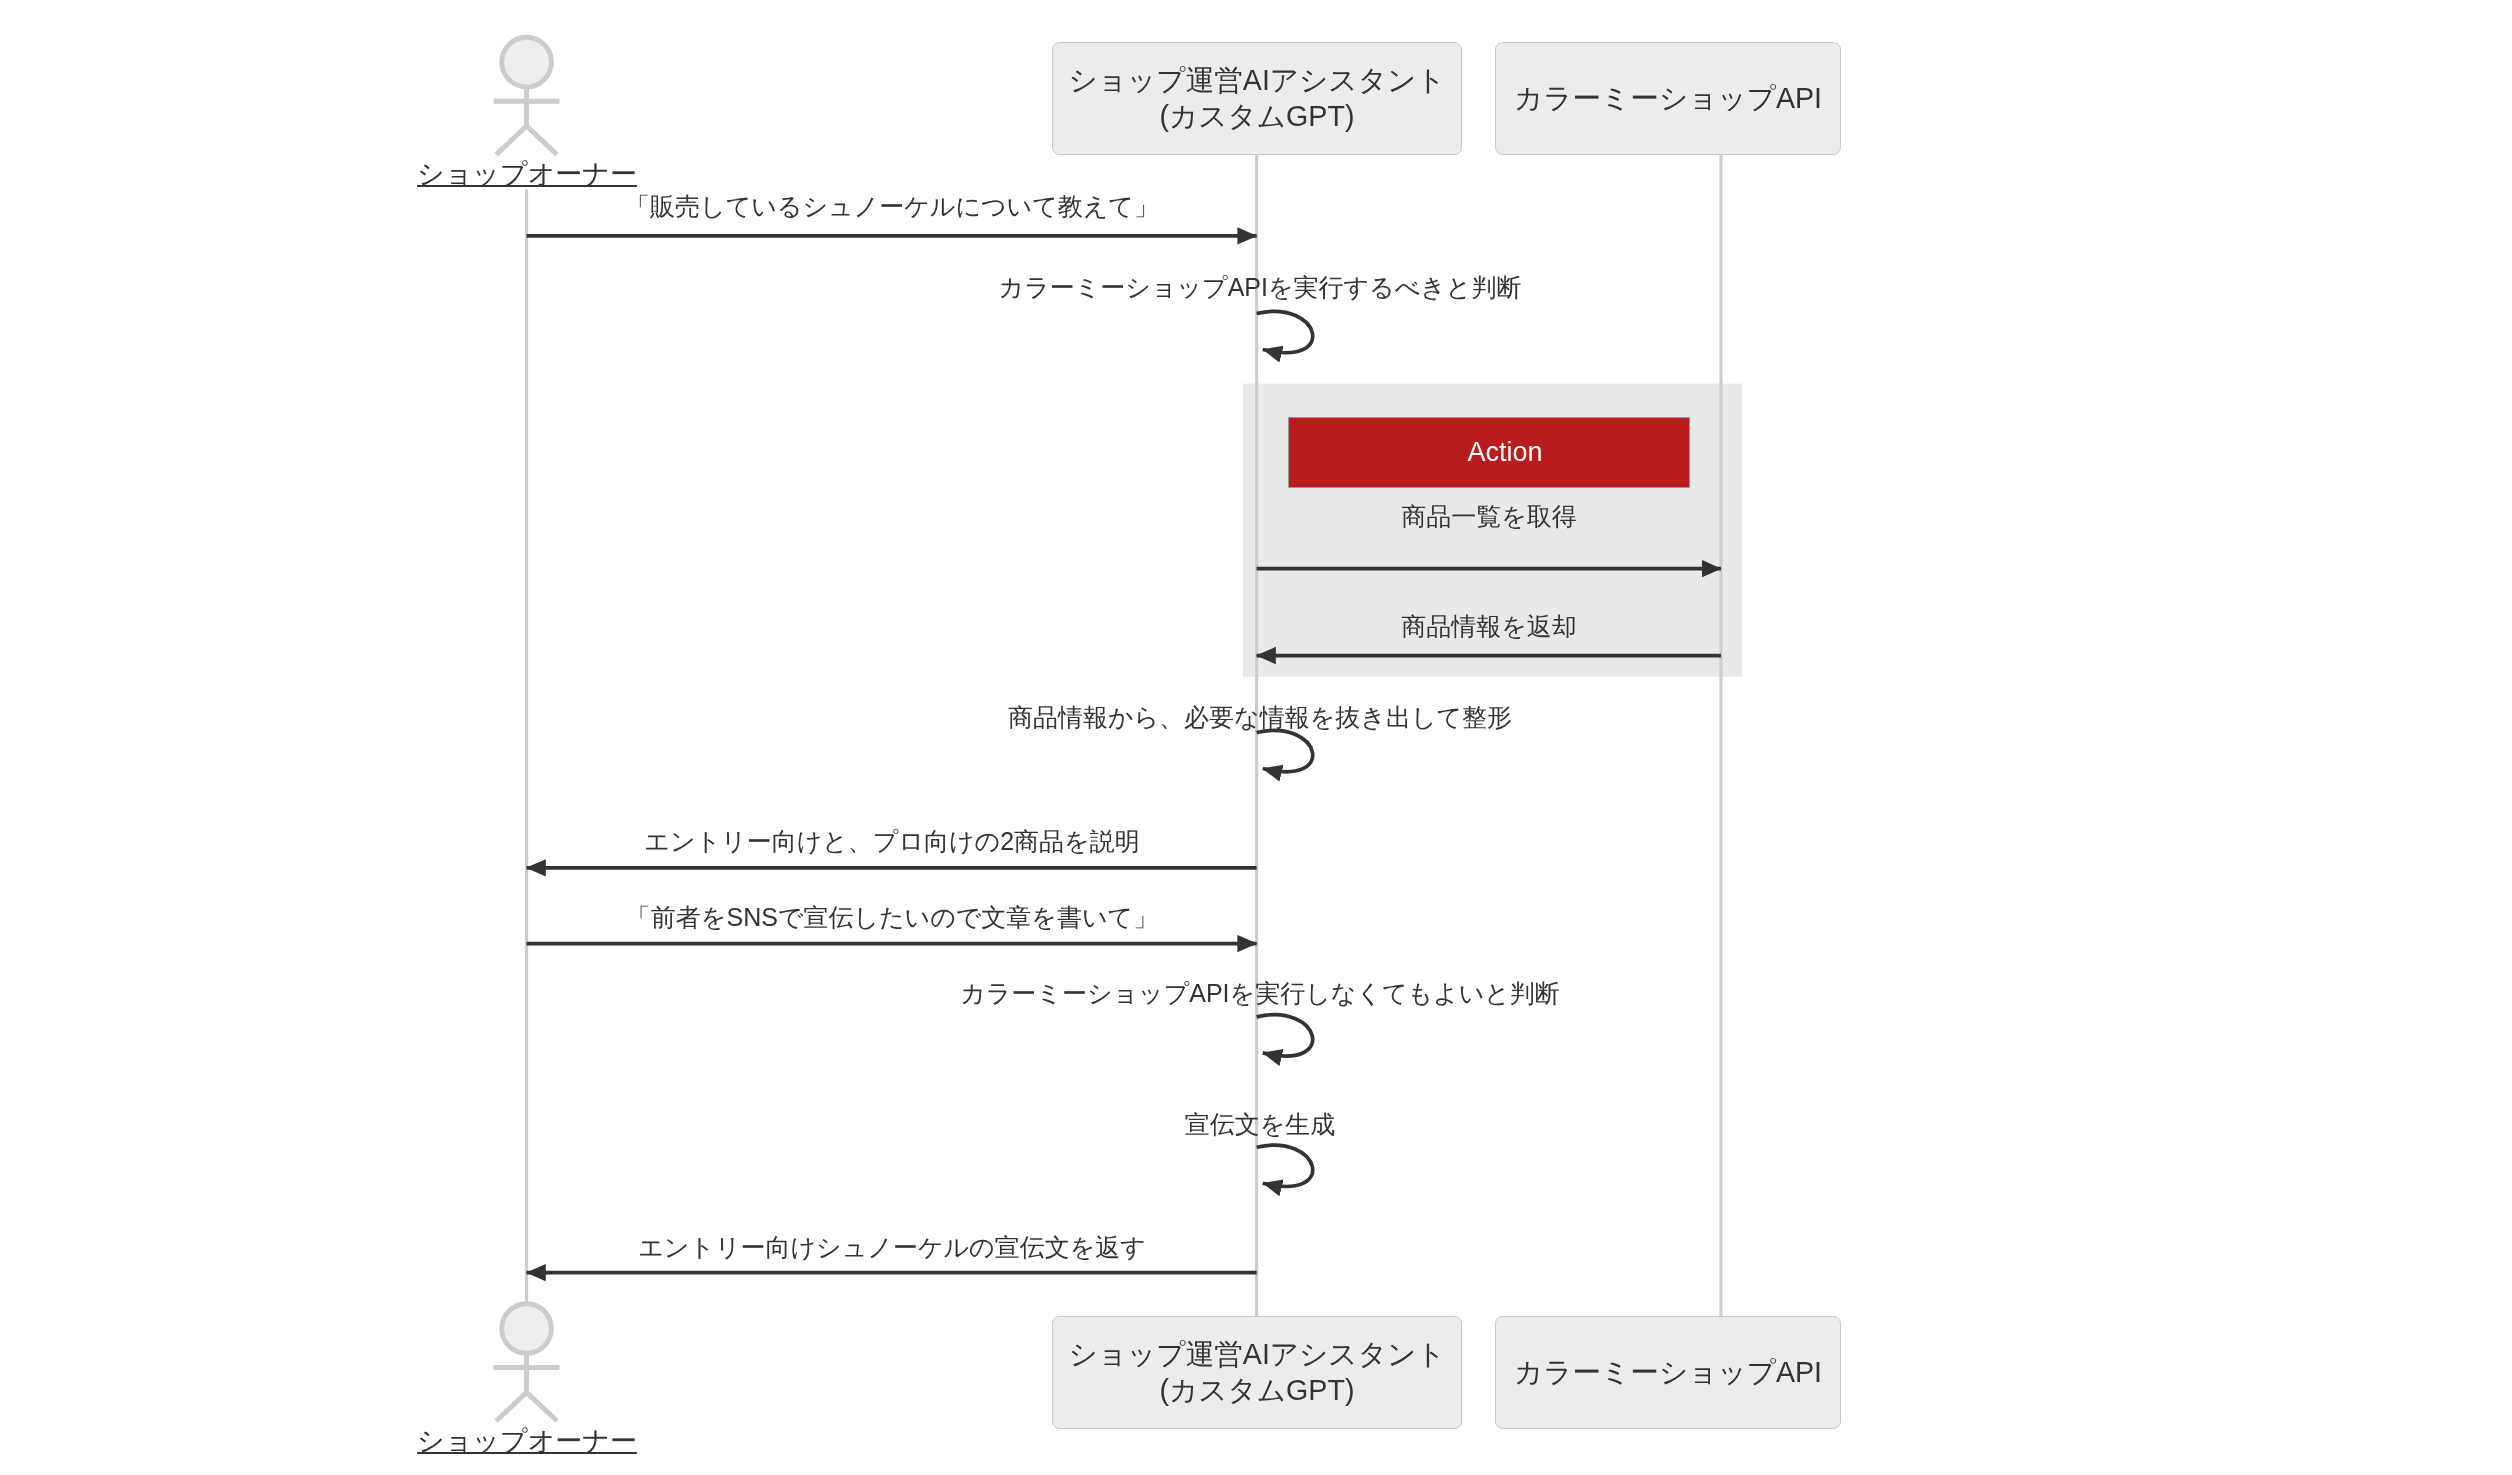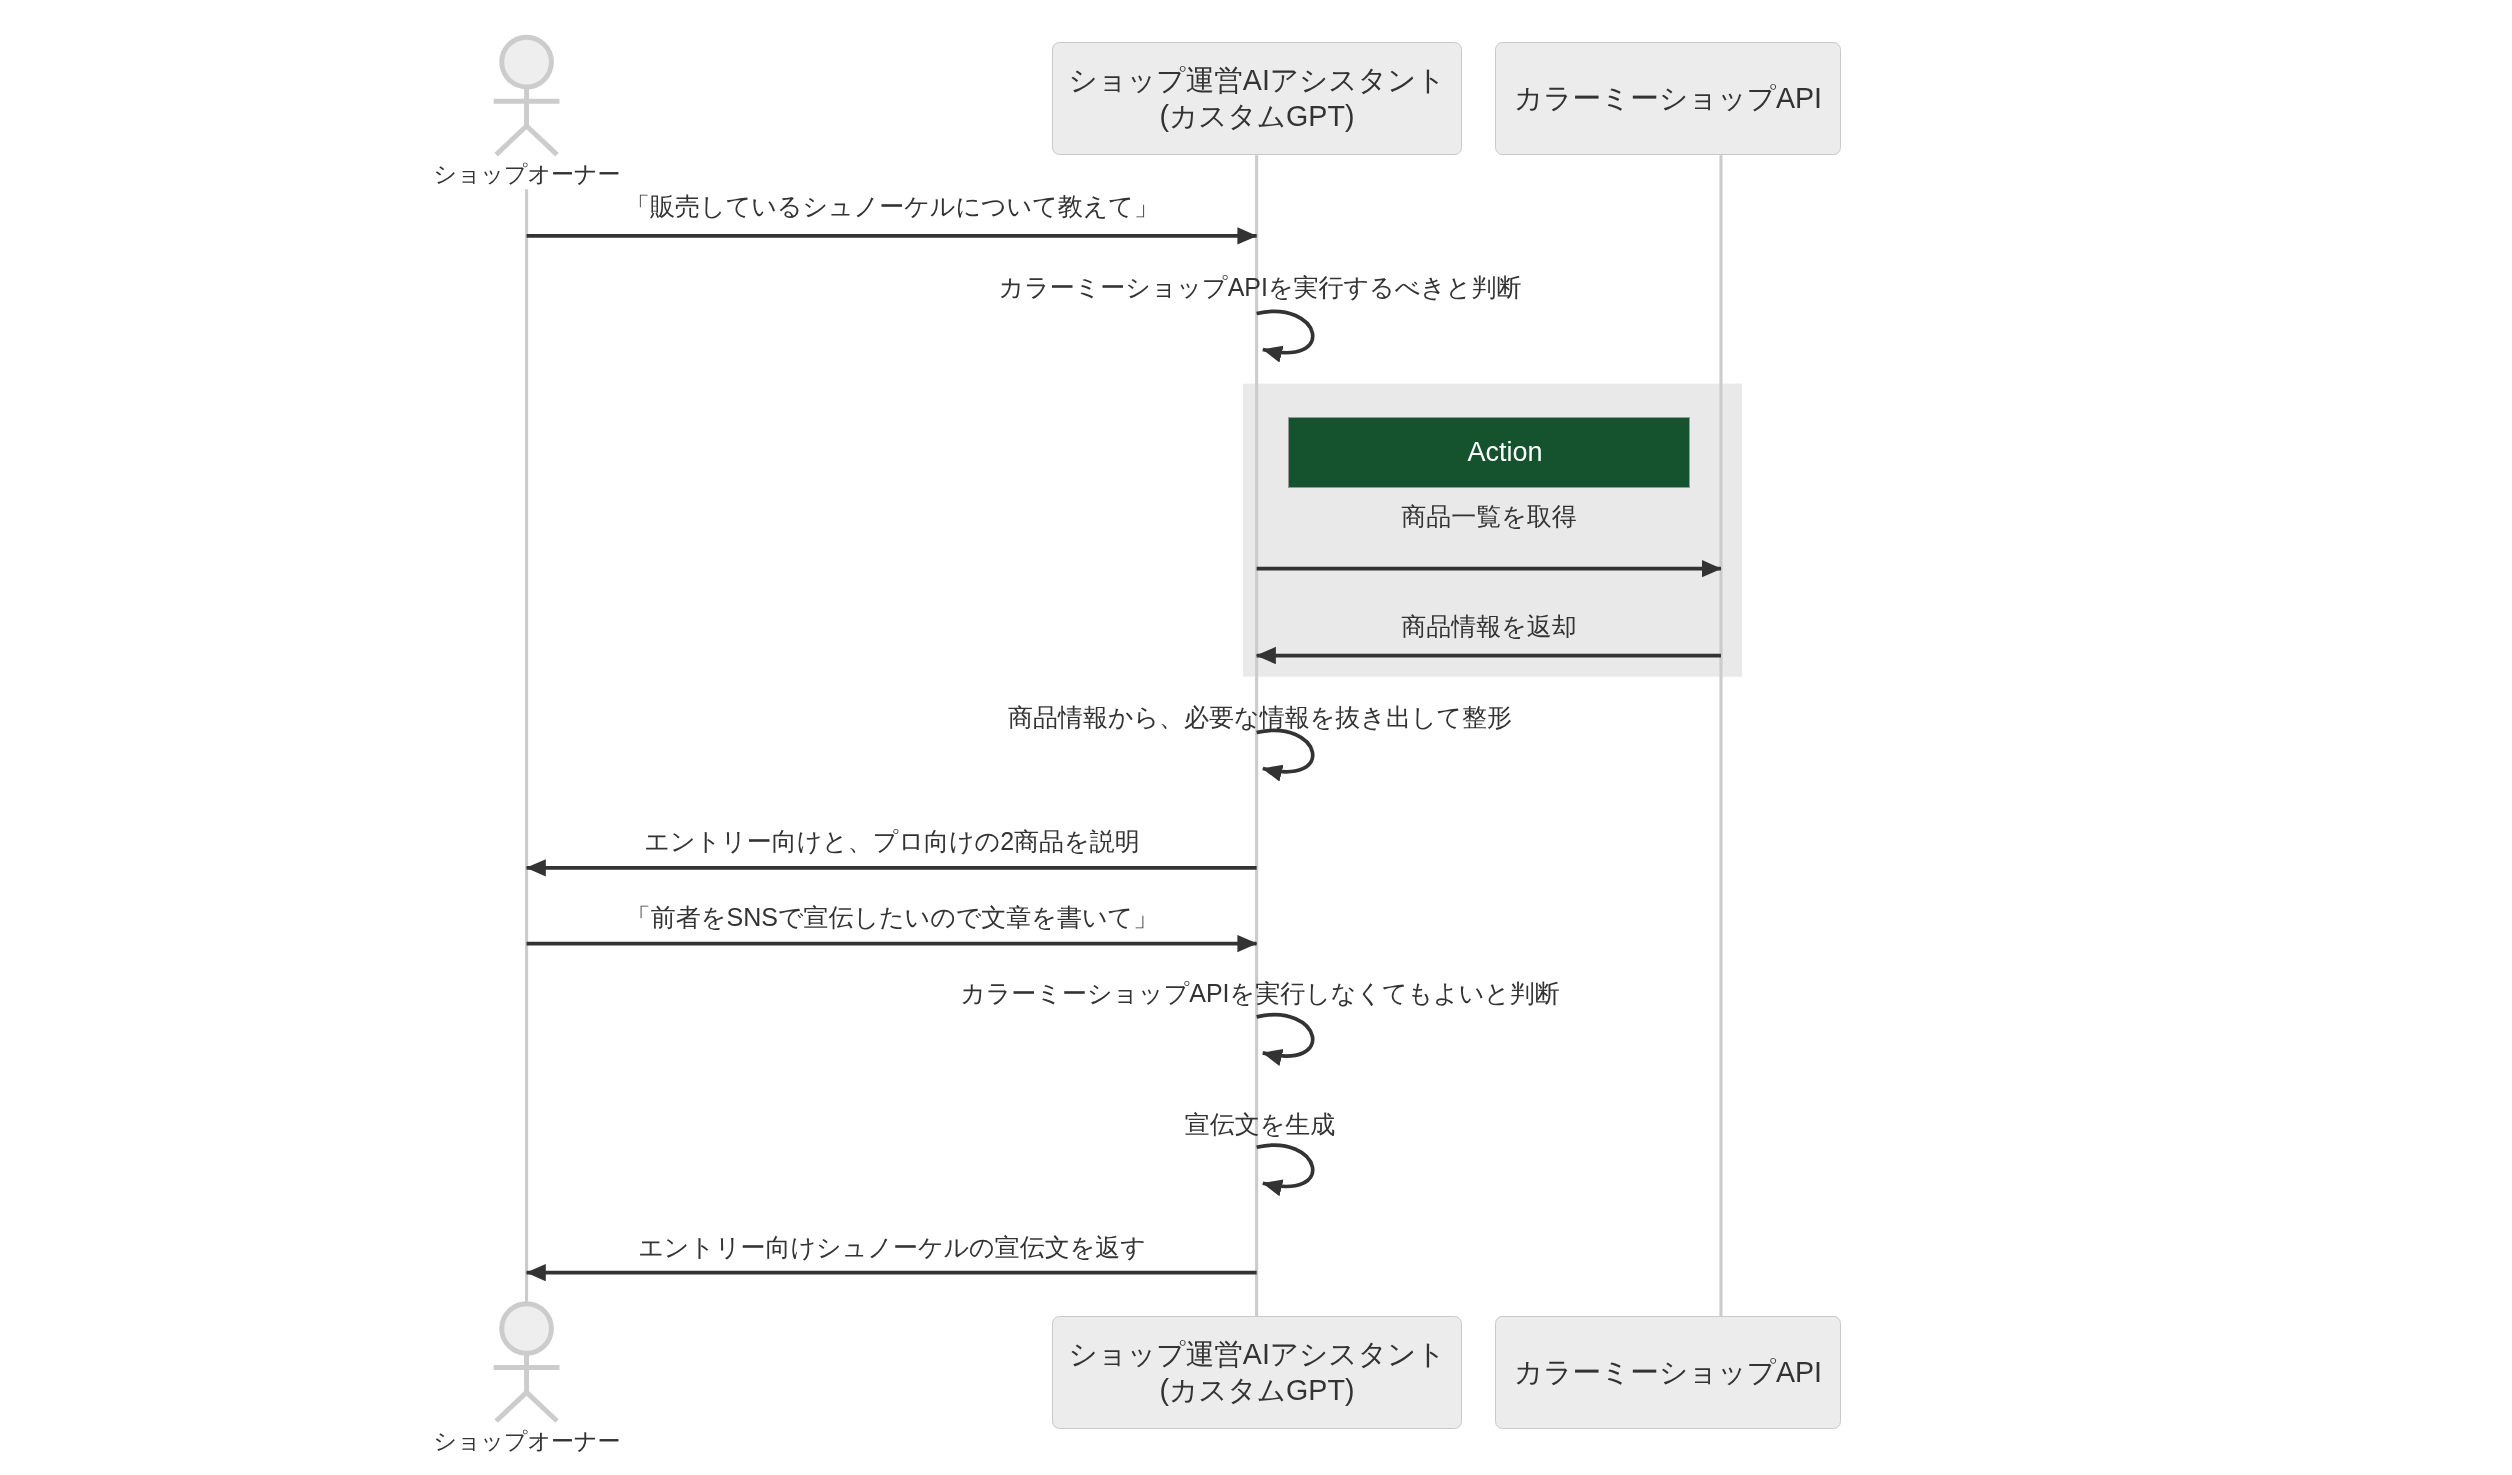--- a/index.html
+++ b/index.html
@@ -22,30 +22,30 @@
     text-align:center;
     font-size:28.6px;line-height:1.25;color:#333333;
   }
   .pb-ai{left:1052px;width:410px;height:113px;}
   .pb-api{left:1495px;width:346px;height:113px;}
   .row-top{top:42px;}
   .row-bottom{top:1316px;}
 
   .actor-label{
     position:absolute;transform:translate(-50%,-50%);
-    font-size:23px;color:#333333;white-space:nowrap;
+    font-size:27px;color:#333333;white-space:nowrap;text-decoration:underline;
   }
   .msg{
     position:absolute;transform:translate(-50%,-50%);
     font-size:25px;color:#333333;white-space:nowrap;
   }
   .action-label{
     position:absolute;left:1288px;width:402px;height:71px;top:417px;
     box-sizing:border-box;
-    background:#14532d;border:1.9px solid #999999;
+    background:#b91c1c;border:1.9px solid #999999;
     color:#ffffff;font-size:27px;
     display:flex;align-items:center;justify-content:center;padding-left:32px;
   }
 </style>
 </head>
 <body>
 
 <div id="diagram">
 
   <svg id="shapes" width="2512" height="1475" viewBox="0 0 4046 2376" xmlns="http://www.w3.org/2000/svg">

